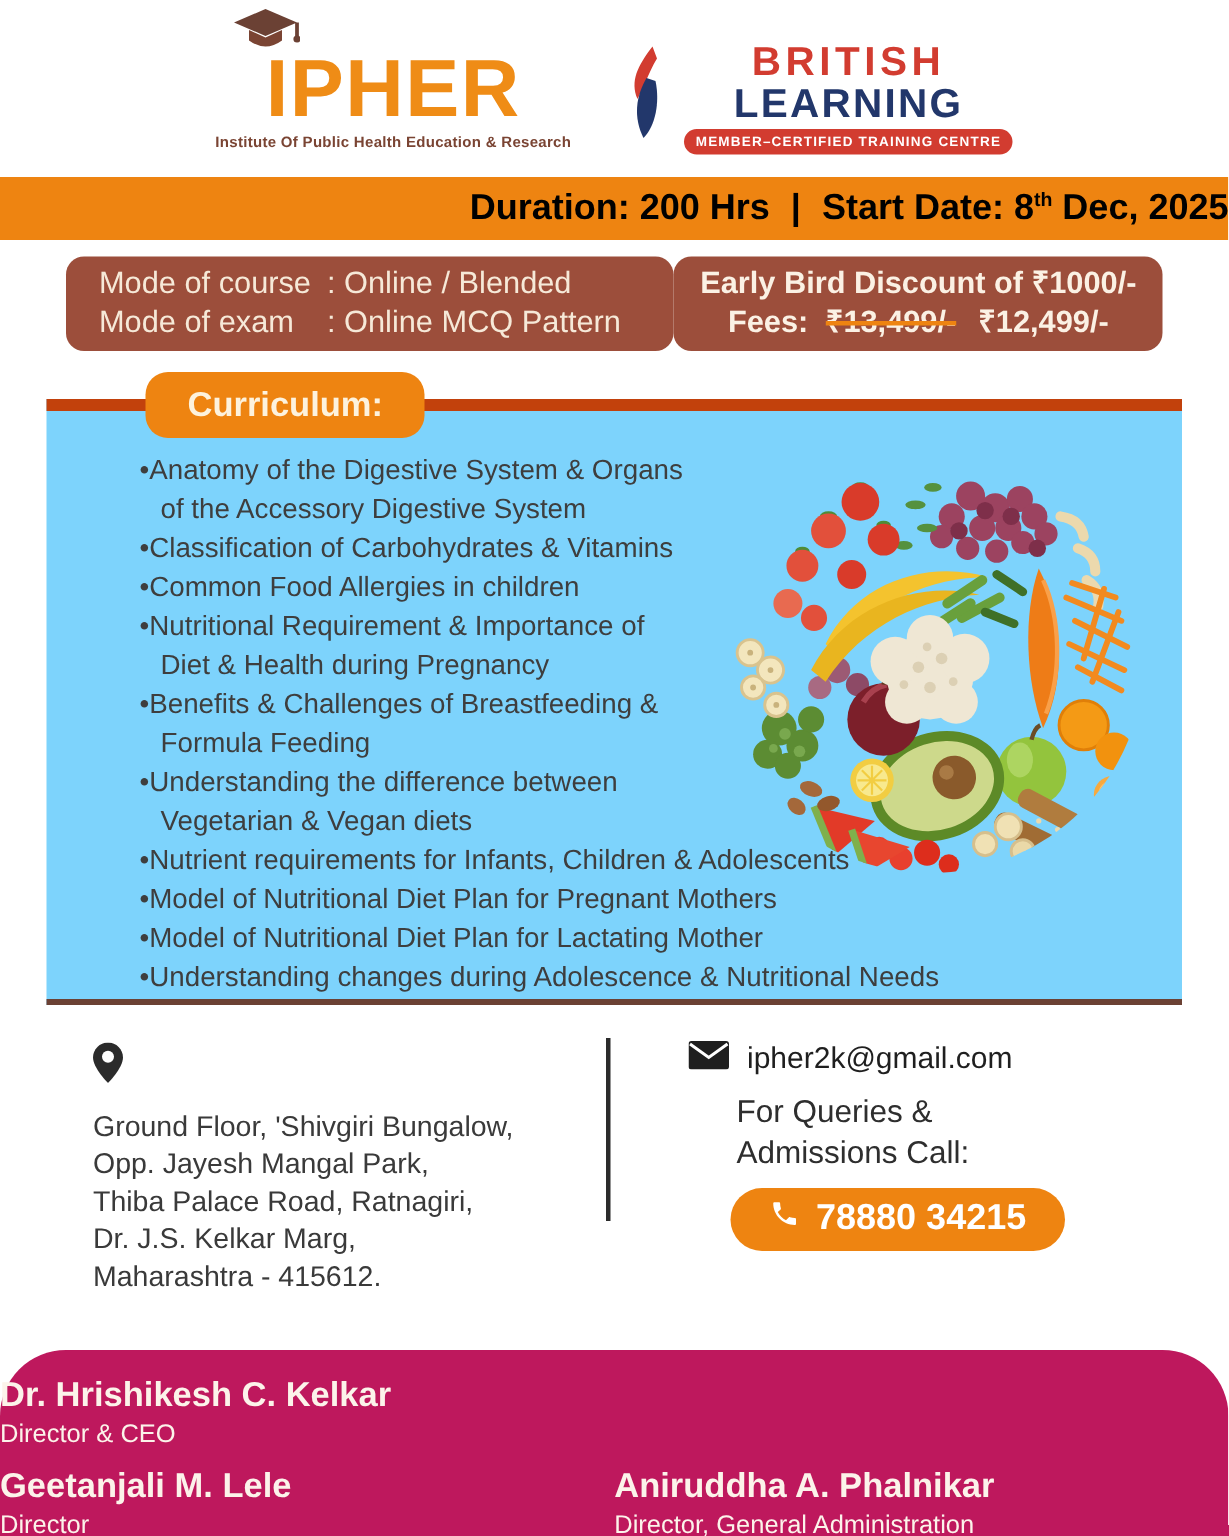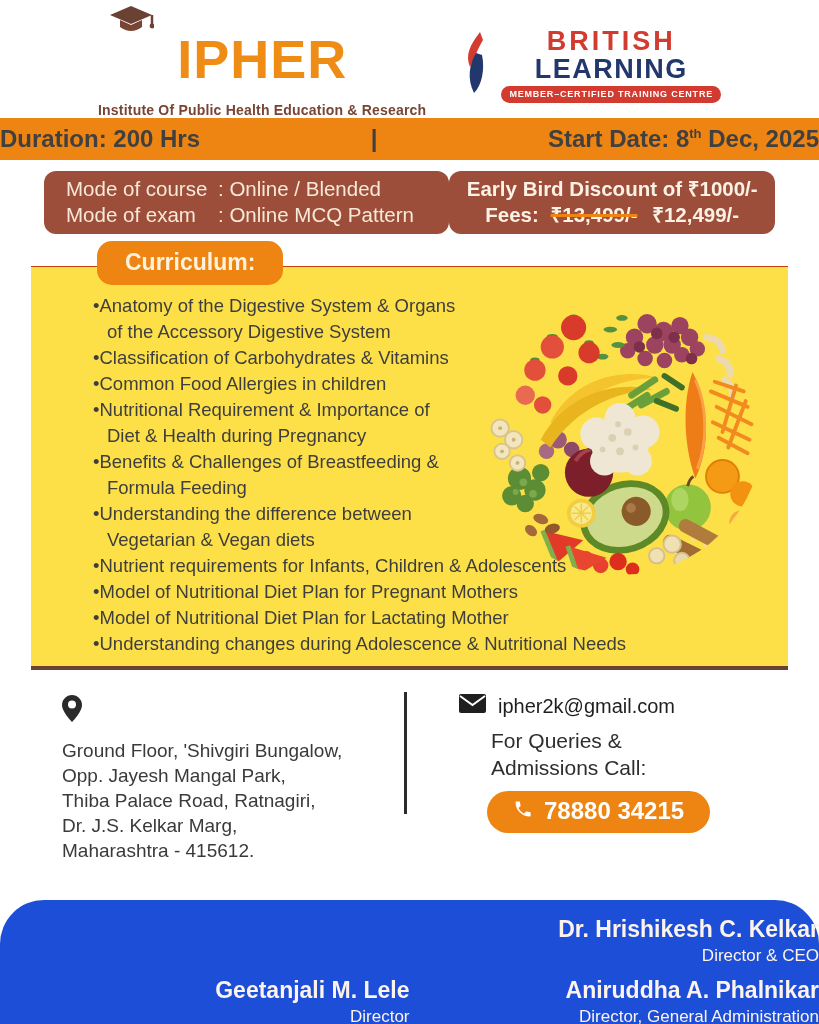--- a/index.html
+++ b/index.html
@@ -4,63 +4,63 @@
 <style>
   * { box-sizing: border-box; margin: 0; padding: 0; }
   body { font-family: "Liberation Sans", sans-serif; background: #ffffff; }
   .page { position: relative; width: 819px; height: 1024px; background: #ffffff; overflow: hidden; margin: 0 auto; }
 
   
   .header { height: 118px; display: flex; align-items: flex-start; justify-content: center; gap: 36px; padding-top: 8px; border-radius: 24px; }
   .ipher { position: relative; text-align: center; padding-top: 24px; }
   .cap-icon { position: absolute; top: -2px; left: 10px; }
   .ipher-name { font-size: 54px; font-weight: bold; color: #ef8c16; line-height: 1; letter-spacing: 1px; }
-  .ipher-tag { font-size: 14px; font-weight: bold; color: #7a4433; margin-top: 16px; letter-spacing: .2px; white-space: nowrap; }
+  .ipher-tag { font-size: 10px; font-weight: bold; color: #7a4433; margin-top: 4px; letter-spacing: .2px; white-space: nowrap; }
   .bl { display: flex; align-items: center; gap: 9px; padding-top: 20px; }
   .bl-text { text-align: center; }
   .bl-british { color: #d23c30; font-size: 27px; font-weight: bold; letter-spacing: 3px; line-height: 1.02; }
   .bl-learning { color: #22376b; font-size: 27px; font-weight: bold; letter-spacing: 1.5px; line-height: 1.02; }
   .bl-pill { margin-top: 3px; background: #d23c30; color: #fff; font-size: 9px; font-weight: bold; letter-spacing: .8px; padding: 3px 8px 4px; border-radius: 9px; white-space: nowrap; }
 
   
   .title-banner { width: 578px; height: 63px; margin: 0 auto; background: #6b4134; color: #ffffff; display: flex; align-items: center; justify-content: center; font-size: 41px; font-weight: bold; }
-  .duration-bar { height: 42px; background: #ee8411; color: #404040; display: flex; align-items: center; justify-content: space-between; font-size: 24px; font-weight: bold; gap: 14px; }
+  .duration-bar { height: 42px; background: #ee8411; color: #000000; display: flex; align-items: center; justify-content: flex-end; font-size: 24px; font-weight: bold; gap: 14px; }
   .duration-bar sup { font-size: 13px; }
 
   
   .boxes { margin: 11px 44px 0; display: flex; justify-content: space-between; }
   .mode-box { background: #9c4e3b; border-radius: 12px; padding: 5px 22px 6px; color: #f6e9d8; font-size: 20.5px; line-height: 26px; width: 412px; }
   .mode-row { display: flex; }
   .mode-label { width: 152px; flex: none; }
   .offer-box { background: #9c4e3b; border-radius: 12px; padding: 5px 14px 6px; width: 331px; text-align: center; color: #fbf1e4; font-weight: bold; font-size: 20.5px; line-height: 26px; }
   .old-price { text-decoration: line-through; text-decoration-color: #ee8411; text-decoration-thickness: 3px; margin: 0 9px 0 6px; }
 
   
-  .panel { position: relative; margin: 32px 31px 0; background: #fde047; border-top: 1px solid #c2410c; border-bottom: 4px solid #6b4134; height: 404px; }
+  .panel { position: relative; margin: 32px 31px 0; background: #7dd3fc; border-top: 8px solid #c2410c; border-bottom: 4px solid #6b4134; height: 404px; }
   .curriculum-pill { position: absolute; top: -26px; left: 66px; background: #ee8411; color: #fdf2dd; font-size: 23px; font-weight: bold; padding: 8px 28px 9px; border-radius: 15px; }
   .panel-content { padding: 26px 12px 0 62px; }
   .food-float { float: right; width: 315px; height: 245px; }
   .food-svg { width: 290px; height: 290px; display: block; margin: -6px 0 0 14px; }
   .curr-list { list-style: none; }
   .curr-list li { font-size: 18.5px; line-height: 26px; color: #3e3e3e; padding-left: 14px; text-indent: -14px; }
   .curr-list li::before { content: "\2022 "; }
 
   
   .contact { display: flex; padding: 22px 40px 0 62px; }
   .addr-block { display: flex; gap: 12px; width: 334px; flex-direction: column; }
   .pin-icon { margin-top: 3px; flex: none; }
   .addr-lines { font-size: 19px; line-height: 25px; color: #3a3a3a; }
   .v-divider { border-left: 3px solid #2b2b2b; height: 122px; margin-left: 8px; }
   .right-block { margin-left: 52px; padding-top: 2px; }
   .email-row { display: flex; align-items: center; gap: 12px; font-size: 20px; color: #1f1f1f; }
   .queries { margin: 9px 0 10px 32px; font-size: 21px; line-height: 27px; color: #2e2e2e; }
   .phone-btn { margin-left: 28px; display: inline-flex; align-items: center; gap: 11px; background: #ee8411; color: #ffffff; font-weight: bold; font-size: 24px; padding: 6px 26px 8px; border-radius: 24px; border: none; cursor: pointer; font-family: "Liberation Sans", sans-serif; }
 
   
-  .footer { position: absolute; bottom: 0; left: 0; width: 100%; height: 124px; background: #1d4ed8; border-radius: 44px 44px 0 0; text-align: right; color: #fcf3ea; }
+  .footer { position: absolute; bottom: 0; left: 0; width: 100%; height: 124px; background: #be185d; border-radius: 44px 44px 0 0; text-align: left; color: #fcf3ea; }
   .f-top { padding-top: 16px; }
   .f-name { font-size: 23px; font-weight: bold; }
   .f-role { font-size: 17px; margin-top: 3px; }
   .f-row { display: flex; margin-top: 11px; }
   .f-col { flex: 1; }
 </style>
 </head>
 <body>
 
 <div class="page">

